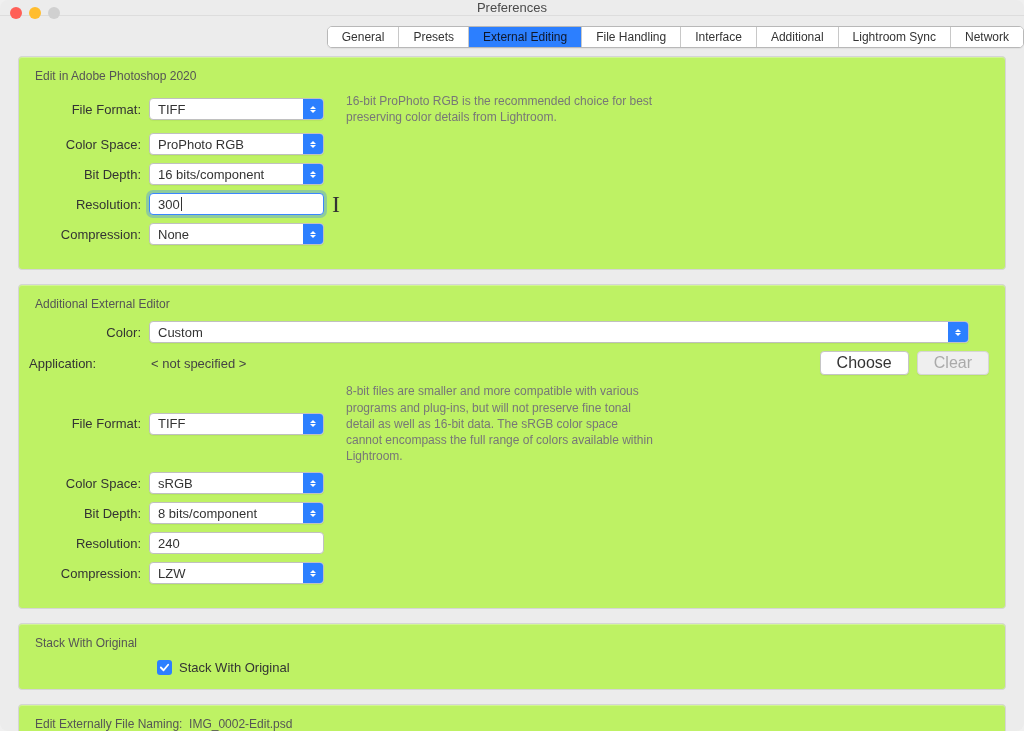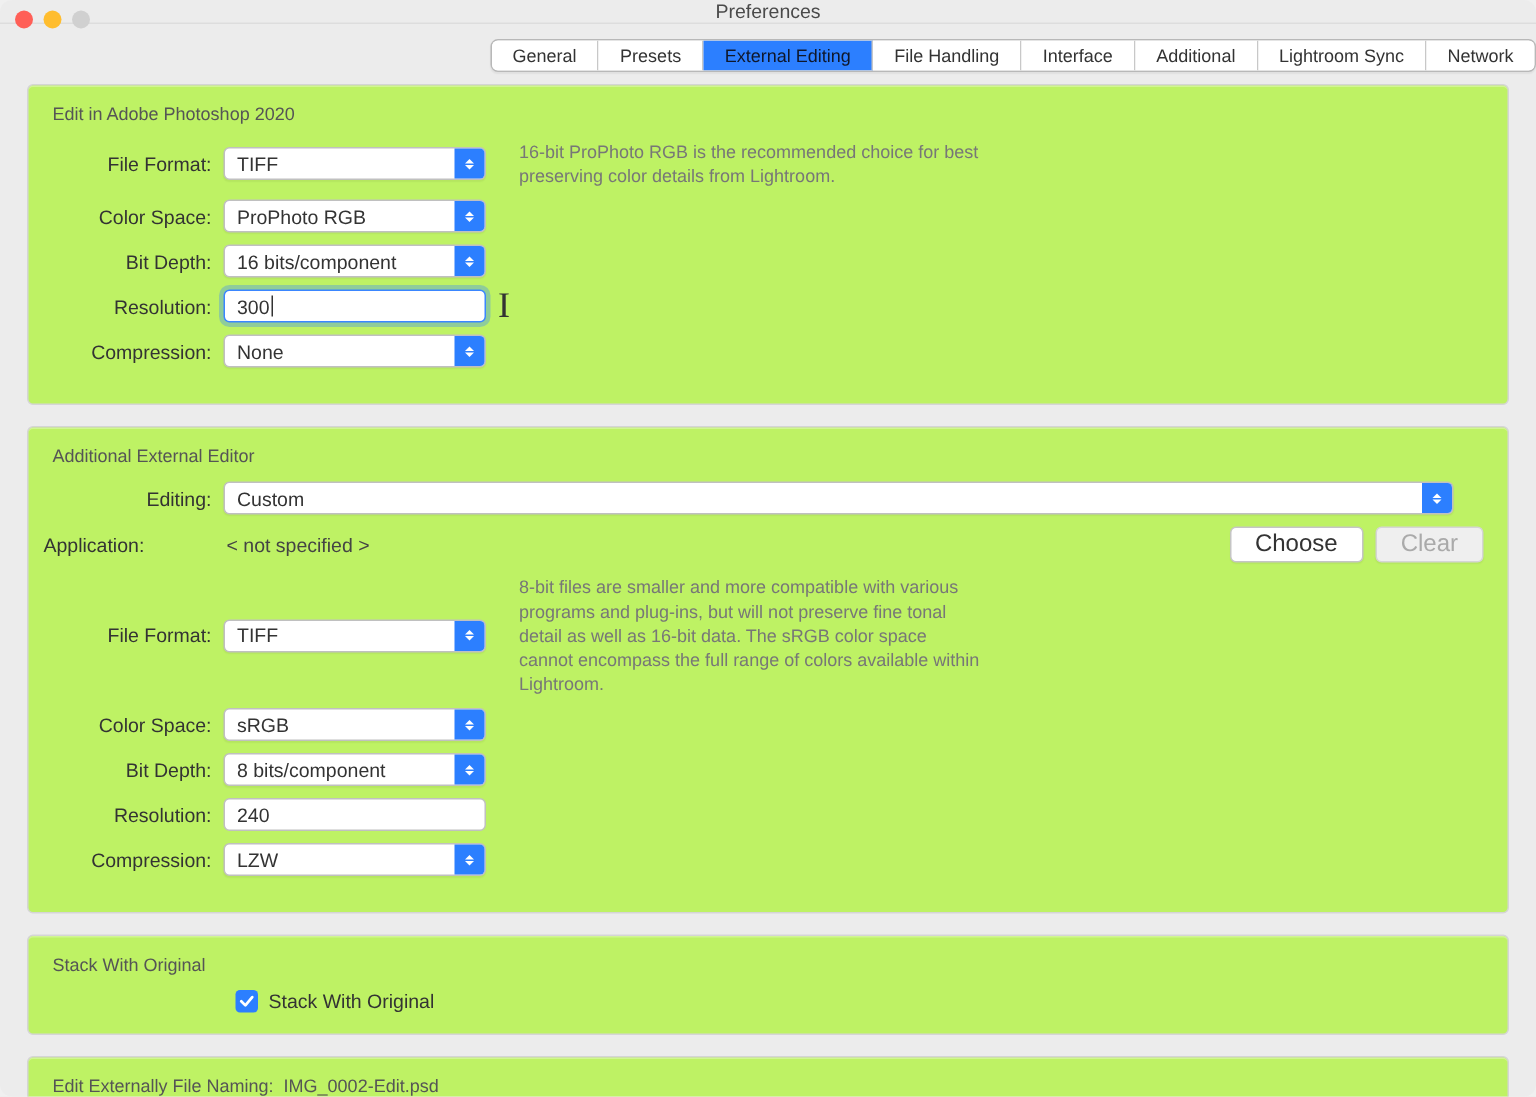--- a/index.html
+++ b/index.html
@@ -316,21 +316,21 @@
             <span class="select-arrow"></span>
           </div>
         </div>
       </div>
     </div>
 
     <div class="section">
       <div class="section-title">Additional External Editor</div>
 
       <div class="form-row wide">
-        <div class="form-label">Editing:</div>
+        <div class="form-label">Color:</div>
         <div class="form-control-cell">
           <div class="select">
             <span>Custom</span>
             <span class="select-arrow"></span>
           </div>
         </div>
       </div>
 
       <div class="app-row">
         <div class="form-label" style="width:120px;text-align:left;padding-right:8px;">Application:</div>

